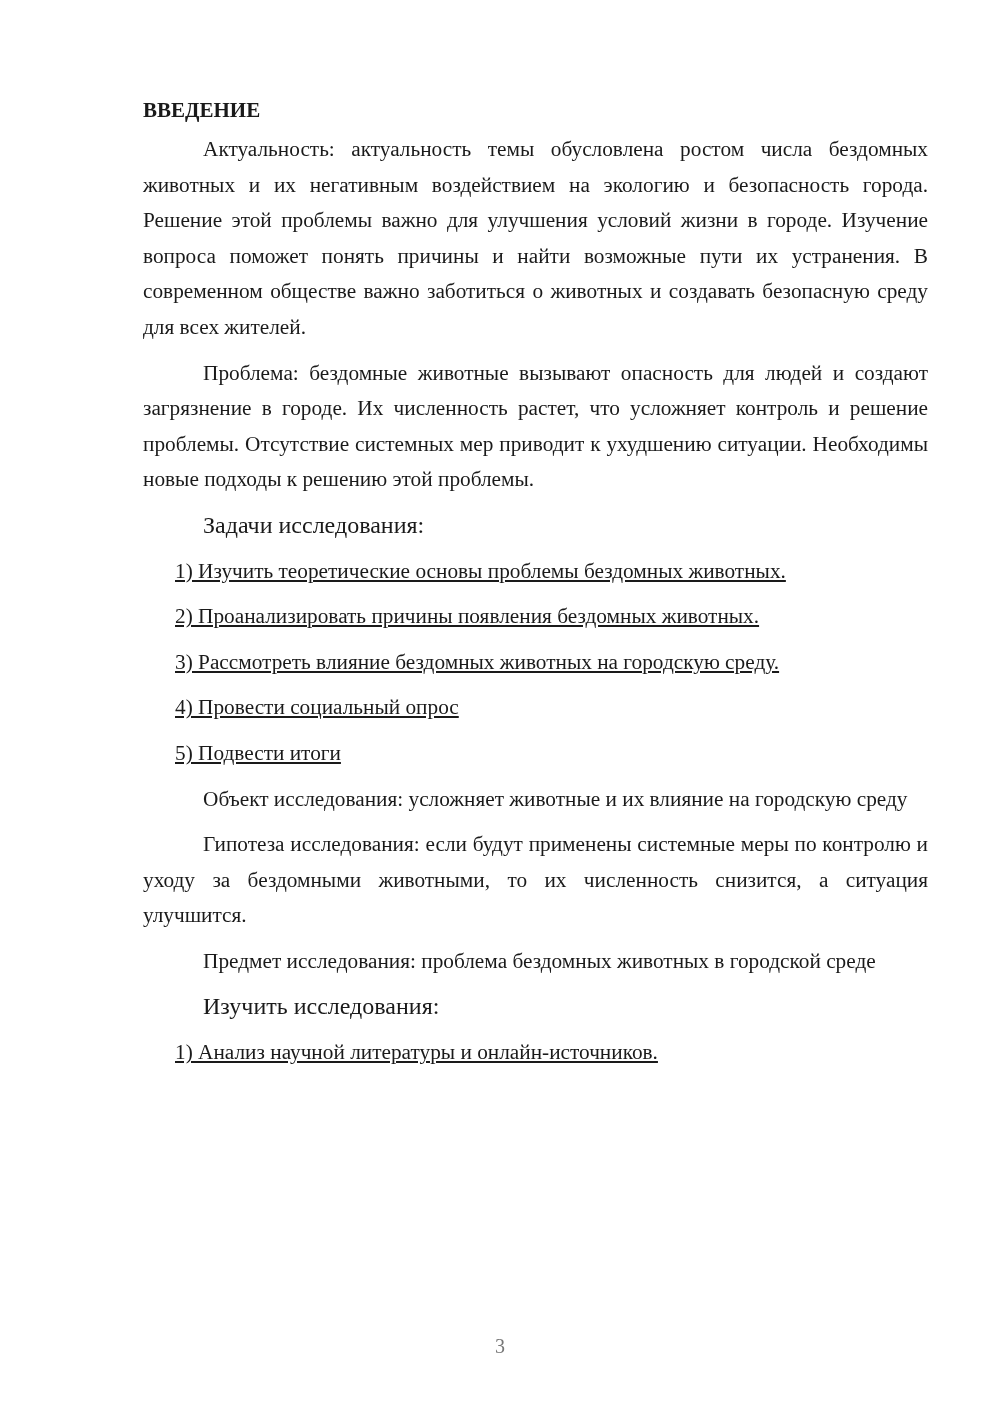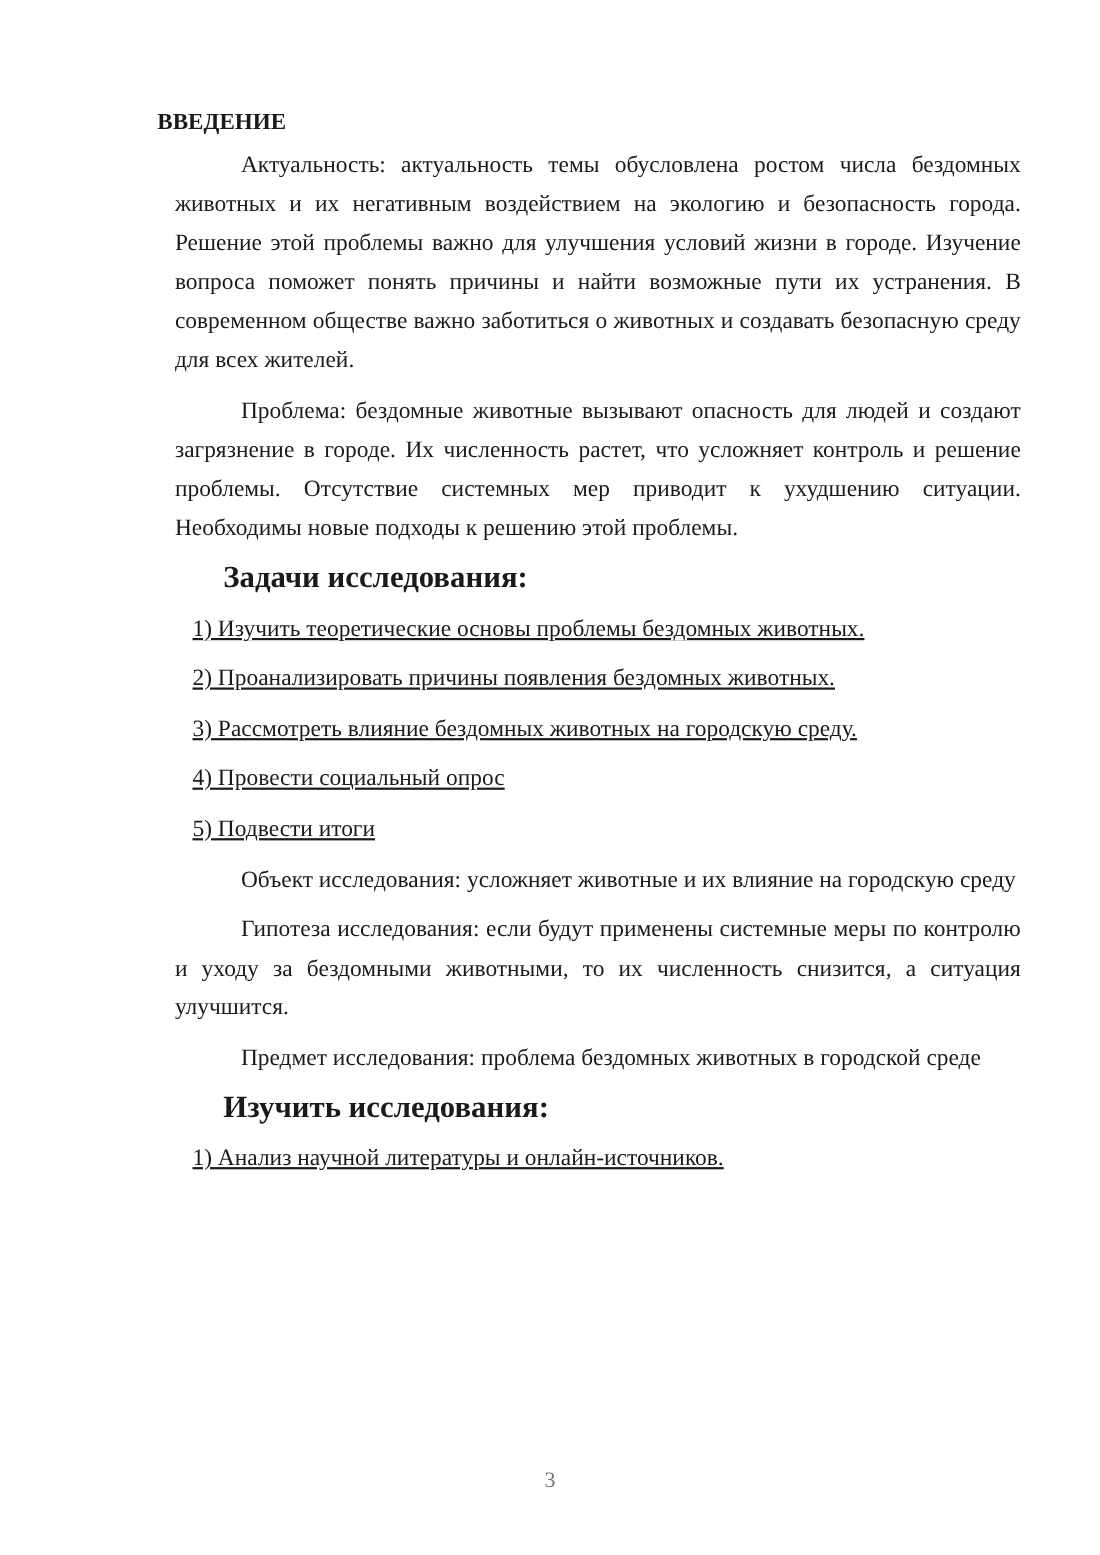--- a/index.html
+++ b/index.html
@@ -1,21 +1,21 @@
 <!DOCTYPE html>
 <html><head>
 <meta charset="utf-8">
 <style>
   html, body { margin: 0; padding: 0; background: #ffffff; }
   body { width: 1000px; height: 1414px; position: relative; overflow: hidden;
          font-family: "Liberation Serif", "DejaVu Serif", serif; color: #1a1a1a; }
   .page { position: absolute; left: 143px; top: 92px; width: 785px; }
   .title { text-align: left; font-weight: bold; font-size: 21px; line-height: 36px; margin: 0 0 4px 0; }
-  .para { font-size: 21.3px; line-height: 35.6px; text-align: justify; text-indent: 60px; margin: 0 0 10px 16px; }
-  .heading-p { font-size: 28px; line-height: 35.6px; text-indent: 60px; margin: 0 0 10px 0; font-weight: bold; }
+  .para { font-size: 21.3px; line-height: 35.6px; text-align: justify; text-indent: 60px; margin: 0 0 10px 0; }
+  .heading-p { font-size: 24px; line-height: 35.6px; text-indent: 60px; margin: 0 0 10px 0; }
   .list-item { font-size: 21.3px; line-height: 35.6px; padding-left: 32px; margin: 0 0 10px 0; text-decoration: underline; }
   .pagenum { position: absolute; left: 0; width: 1000px; top: 1335px; text-align: center;
              font-size: 20px; color: #777; font-family: "Liberation Serif", serif; }
 </style>
 </head>
 <body>
 
 <div class="page">
   <div class="title">ВВЕДЕНИЕ</div>
   <p class="para">Актуальность: актуальность темы обусловлена ростом числа бездомных животных и их негативным воздействием на экологию и безопасность города. Решение этой проблемы важно для улучшения условий жизни в городе. Изучение вопроса поможет понять причины и найти возможные пути их устранения. В современном обществе важно заботиться о животных и создавать безопасную среду для всех жителей.</p>

